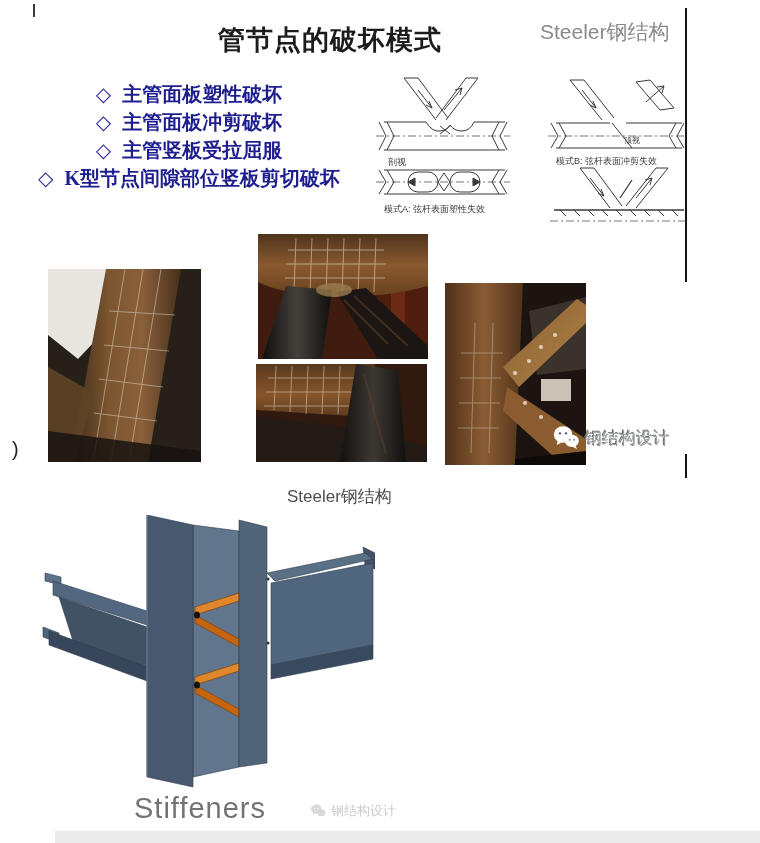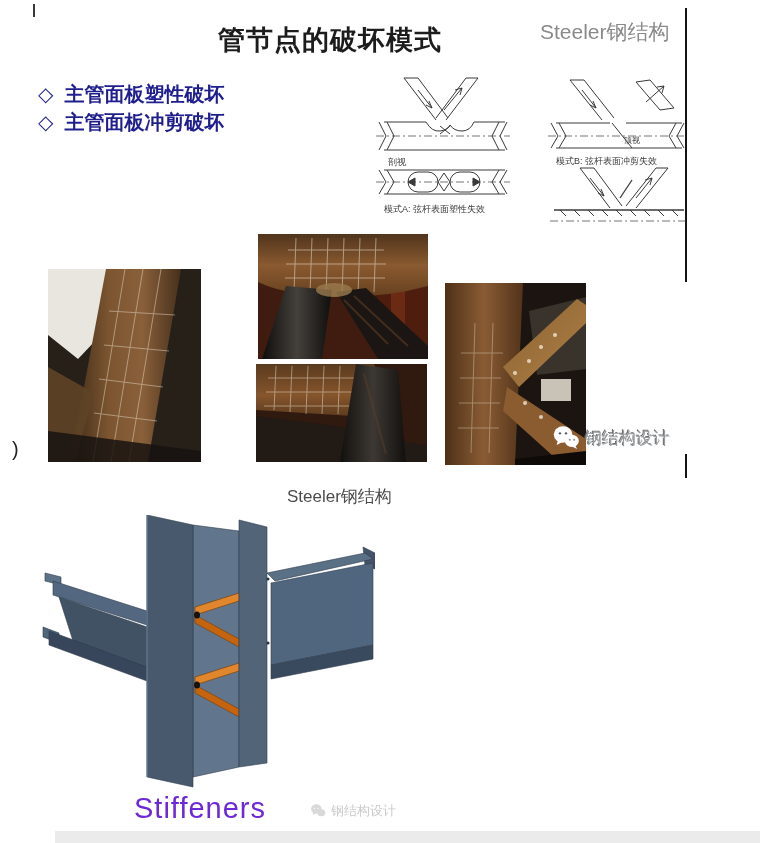--- a/index.html
+++ b/index.html
@@ -26,21 +26,21 @@
   .p2b{left:256px;top:364px;width:171px;height:98px;}
   .p3{left:445px;top:283px;width:141px;height:182px;}
   .diagrams{left:374px;top:70px;width:316px;height:158px;}
   .diagrams text{font-family:"Liberation Sans",sans-serif;fill:#3a3a3a;}
   .wm1{left:552px;top:424px;display:flex;align-items:center;gap:5px;}
   .wm1 .wm-text{font-size:17px;color:#979b9e;text-shadow:1px 1px 0 #ffffff,-1px -1px 0 #6f6f6f;
                 white-space:nowrap;}
   .divider-brand{left:287px;top:485px;font-size:17px;color:#4c4c4c;white-space:nowrap;}
   
   .render3d{left:35px;top:515px;width:340px;height:280px;}
-  .caption{left:134px;top:792px;font-size:29px;color:#6d28d9;letter-spacing:1px;}
+  .caption{left:134px;top:792px;font-size:29px;color:#737373;letter-spacing:1px;}
   .wm2{left:310px;top:802px;display:flex;align-items:center;gap:5px;opacity:.75;}
   .wm2 .wm-text{font-size:13px;color:#b9b9b9;white-space:nowrap;}
   .bottom-bar{left:55px;top:831px;width:705px;height:12px;background:#ebebeb;}
   .steel{stroke:#2f3d4d;stroke-width:.6;}
   .oj{stroke:#7a430e;stroke-width:.7;}
 </style>
 </head>
 <body>
 
 <div class="stage">
@@ -50,20 +50,22 @@
   <div class="abs slide-title">管节点的破坏模式</div>
 
   <div class="abs brand-top">Steeler钢结构</div>
 
   <div class="abs vline vline1"></div>
   <div class="abs vline vline2"></div>
 
   <ul class="abs bullet-list">
     <li><span class="dm">◇</span><span>主管面板塑性破坏</span></li>
     <li><span class="dm">◇</span><span>主管面板冲剪破坏</span></li>
+    <li><span class="dm">◇</span><span>主管竖板受拉屈服</span></li>
+    <li><span class="dm">◇</span><span>K型节点间隙部位竖板剪切破坏</span></li>
   </ul>
 
   <svg class="abs diagrams" viewBox="0 0 316 158">
     <g stroke="#3a3a3a" stroke-width="1" fill="none">
       <path d="M5,52 L12,66 L5,80 M13,52 L20,66 L13,80 M133,52 L126,66 L133,80 M125,52 L118,66 L125,80"></path>
       <path d="M10,52 H52 q6,10 14,9 q8,-1 10,-6 q4,6 12,6 q8,0 12,-9 H131"></path>
       <path d="M10,80 H131"></path>
       <line x1="2" y1="66" x2="136" y2="66" stroke-dasharray="8 3 2 3" stroke-width=".7"></line>
       <path d="M30,8 L62,50 M44,8 L74,48 M30,8 L44,8"></path>
       <path d="M44,20 L58,38 M58,38 L52,35 M58,38 L55,31"></path>

